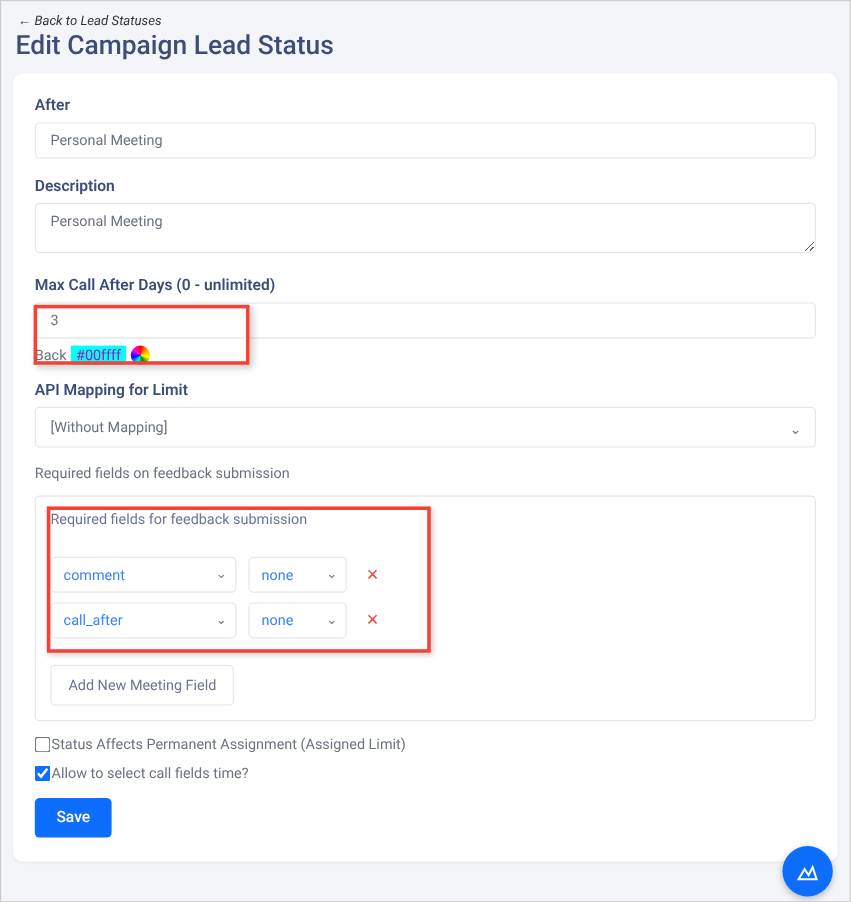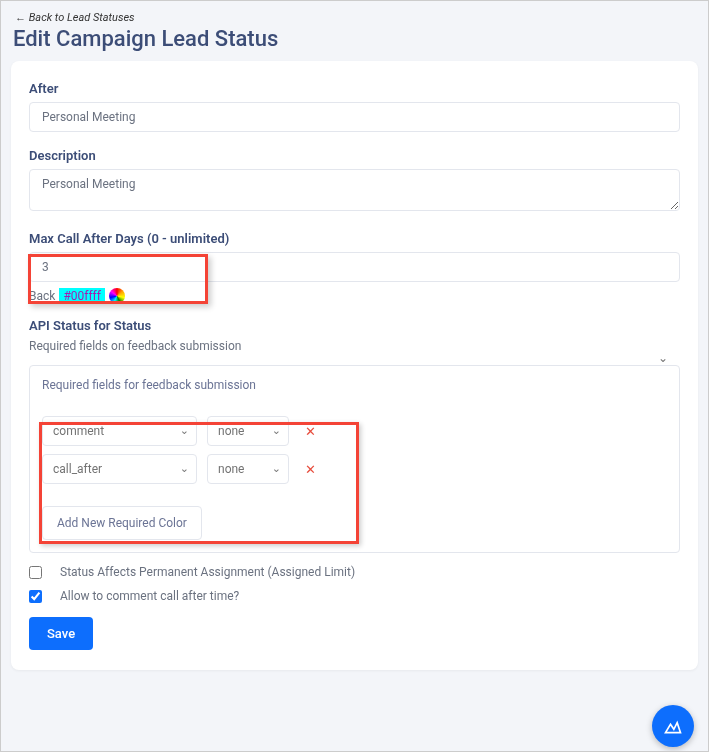--- a/index.html
+++ b/index.html
@@ -20,25 +20,25 @@
   .color-swatch { width: 16px; height: 16px; border-radius: 50%; background: conic-gradient(red, orange, yellow, green, cyan, blue, magenta, red); display: inline-block; }
   .select-wrap { position: relative; }
   .select-control { width: 100%; border: 1px solid #e3e6ed; border-radius: 4px; padding: 9px 12px; font-size: 12px; color: #6b7280; appearance: none; background: #fff; margin-bottom: 14px; }
   .chev { position: absolute; right: 12px; top: 12px; font-size: 12px; color: #777; pointer-events: none; }
   .sub-label { font-size: 12px; color: #6b7280; margin-bottom: 12px; display: block; }
   .fieldset-box { border: 1px solid #e3e6ed; border-radius: 4px; padding: 12px; margin-bottom: 12px; }
   .fieldset-title { font-size: 12px; color: #6b7495; margin-bottom: 24px; }
   .field-row { display: flex; gap: 10px; align-items: center; margin-bottom: 8px; }
   .small-select-wrap { position: relative; width: 155px; }
   .small-select-wrap2 { position: relative; width: 82px; text-decoration: underline; }
-  .small-select { width: 100%; border: 1px solid #e3e6ed; border-radius: 4px; padding: 7px 10px; font-size: 12px; color: #737373; appearance: none; background: #fff; }
+  .small-select { width: 100%; border: 1px solid #e3e6ed; border-radius: 4px; padding: 7px 10px; font-size: 12px; color: #3b82f6; appearance: none; background: #fff; }
   .small-chev { position: absolute; right: 8px; top: 8px; font-size: 11px; color: #777; pointer-events: none; }
   .remove-btn { background: none; border: none; color: #e74c3c; font-size: 13px; cursor: pointer; padding: 4px 6px; }
   .add-btn { border: 1px solid #e3e6ed; background: #fff; border-radius: 4px; padding: 9px 14px; font-size: 12px; color: #6b7495; cursor: pointer; margin-top: 14px; }
-  .check-row { display: flex; align-items: center; gap: 18px; margin-bottom: 10px; font-size: 12px; color: #6b7280; }
+  .check-row { display: flex; align-items: center; gap: 1px; margin-bottom: 10px; font-size: 12px; color: #6b7280; }
   .check-row input { accent-color: #0d6efd; }
   .save-btn { background: #0d6efd; color: #fff; border: none; border-radius: 4px; padding: 9px 18px; font-size: 13px; font-weight: 500; cursor: pointer; }
   .fab { position: absolute; right: 14px; bottom: 4px; width: 42px; height: 42px; border-radius: 50%; background: #0d6efd; color: #fff; display: flex; align-items: center; justify-content: center; font-size: 18px; box-shadow: 0 2px 6px rgba(0,0,0,0.25); cursor: pointer; }
 </style>
 </head>
 <body>
 
 <div class="back-link">← Back to Lead Statuses</div>
 <div class="page-title">Edit Campaign Lead Status</div>
 
@@ -53,22 +53,25 @@
 
     <label class="form-label">Max Call After Days (0 - unlimited)</label>
     <input class="form-control" style="margin-bottom: 6px;" value="3">
 
     <div class="color-row">
       <span>Back</span>
       <span class="color-hex">#00ffff</span>
       <span class="color-swatch"></span>
     </div>
 
-    <label class="form-label">API Status for Status</label>
+    <label class="form-label">API Mapping for Limit</label>
     <div class="select-wrap">
+      <select class="select-control">
+        <option>[Without Mapping]</option>
+      </select>
       <span class="chev">⌄</span>
     </div>
 
     <span class="sub-label">Required fields on feedback submission</span>
 
     <div class="fieldset-box">
       <div class="fieldset-title">Required fields for feedback submission</div>
 
       <div class="field-row">
         <div class="small-select-wrap">
@@ -87,31 +90,31 @@
           <select class="small-select"><option>call_after</option></select>
           <span class="small-chev">⌄</span>
         </div>
         <div class="small-select-wrap2">
           <select class="small-select"><option>none</option></select>
           <span class="small-chev">⌄</span>
         </div>
         <button class="remove-btn"><span>✕</span></button>
       </div>
 
-      <button class="add-btn">Add New Required Color</button>
+      <button class="add-btn">Add New Meeting Field</button>
     </div>
 
     <div class="check-row">
       <input type="checkbox" style="">
       <span>Status Affects Permanent Assignment (Assigned Limit)</span>
     </div>
 
     <div class="check-row" style="margin-bottom:14px;">
       <input type="checkbox" checked="" style="">
-      <span>Allow to comment call after time?</span>
+      <span>Allow to select call fields time?</span>
     </div>
 
     <button class="save-btn">Save</button>
   </div>
 </div>
 
 <div class="highlight-box-1 box1"></div>
 <div class="highlight-box-1 box2"></div>
 
 <div class="fab">

